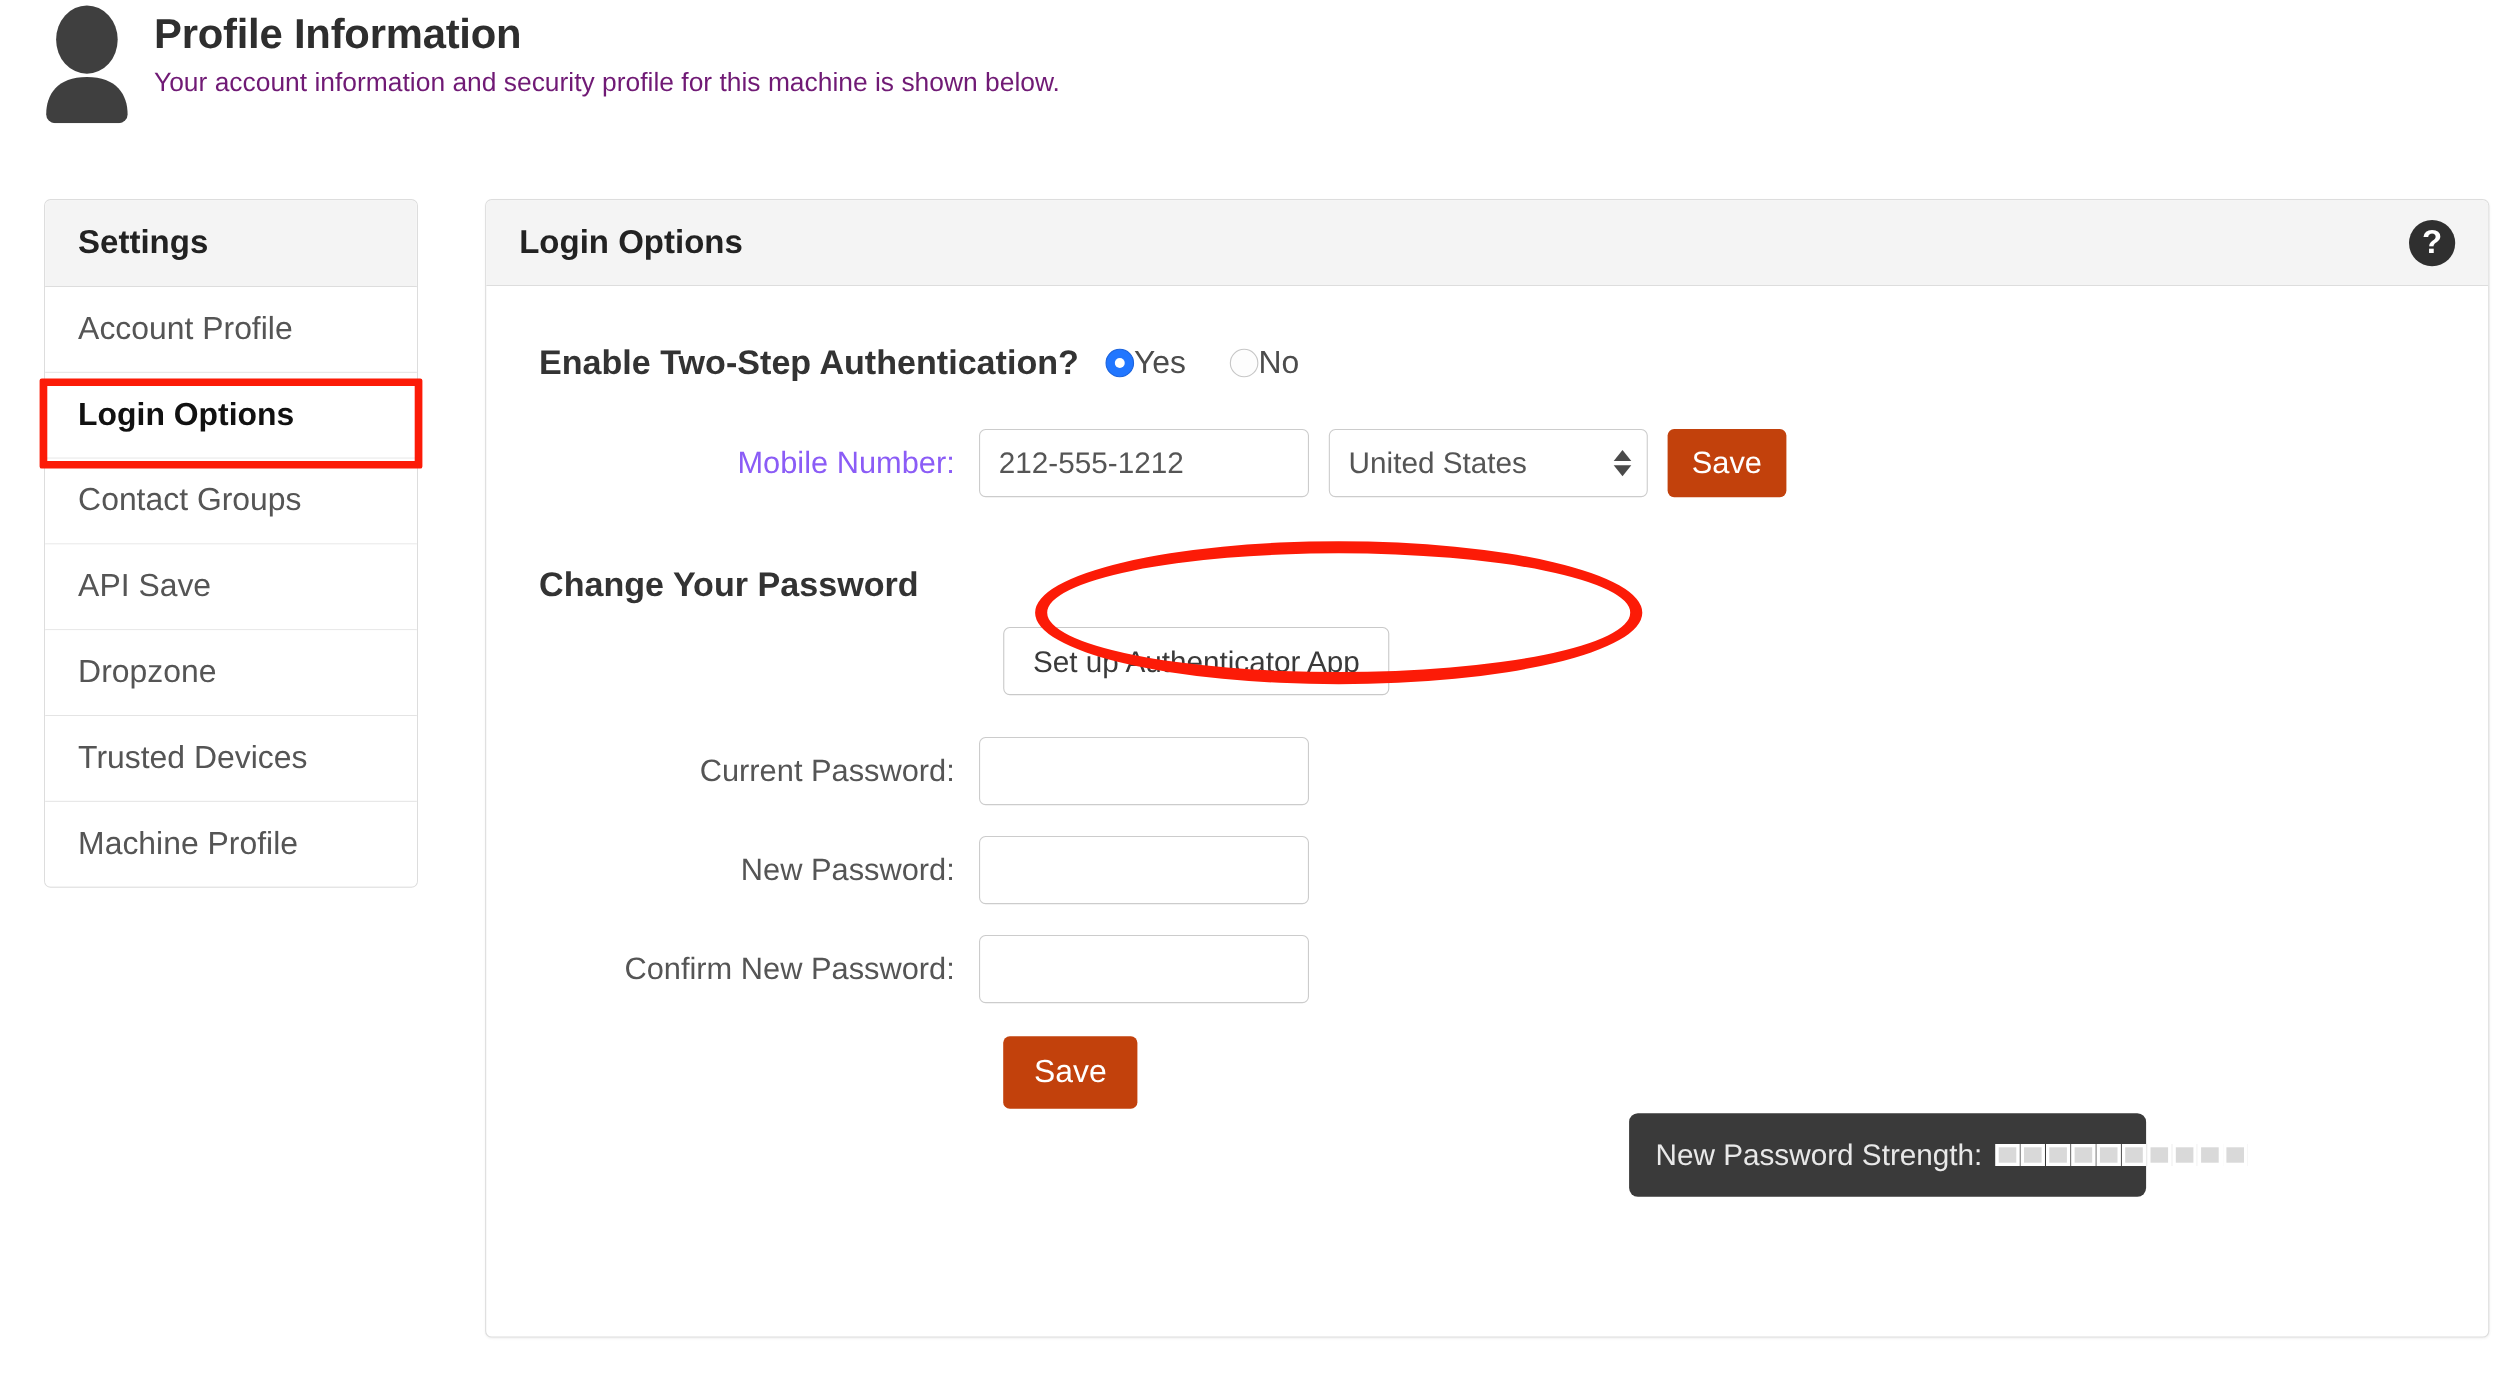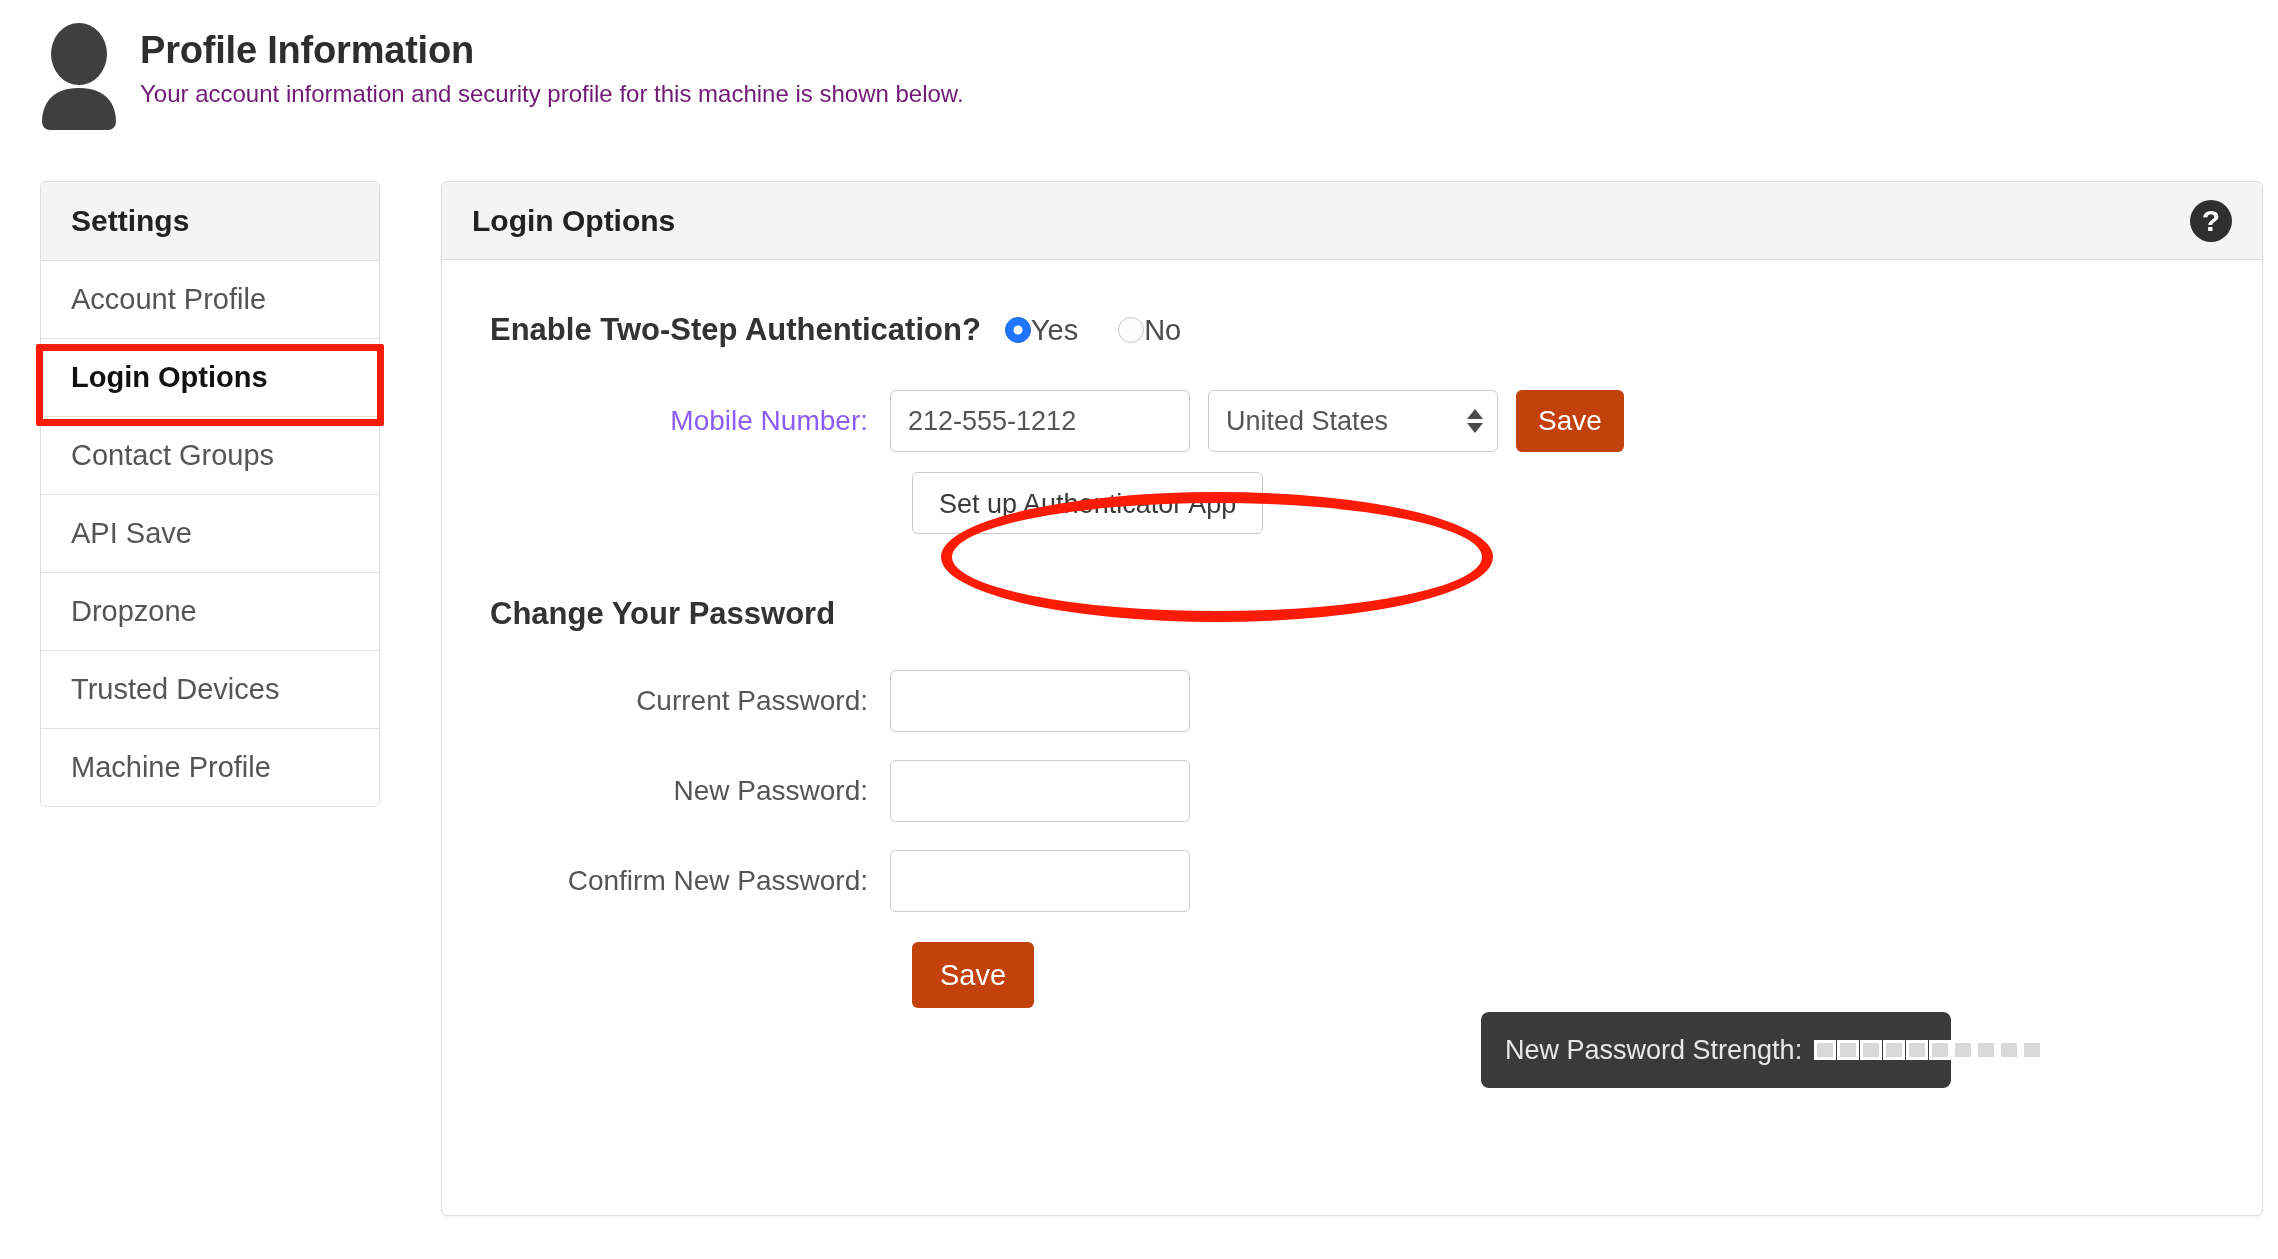--- a/index.html
+++ b/index.html
@@ -13,21 +13,21 @@
     font-family: "Liberation Sans", sans-serif;
     position: relative;
     overflow: hidden;
     -webkit-font-smoothing: antialiased;
   }
 
   
   #page-header {
     position: absolute;
     left: 34px;
-    top: 18px;
+    top: 0;
     display: flex;
     align-items: flex-start;
   }
   #avatar-icon {
     width: 90px;
     height: 112px;
     flex: 0 0 auto;
     margin-right: 16px;
   }
   #header-text {
@@ -445,27 +445,27 @@
       <div id="country-select">
         <span id="country-value">United States</span>
         <span id="select-arrows">
           <span class="tri up"></span>
           <span class="tri down"></span>
         </span>
       </div>
       <button class="btn-green" id="mobile-save-btn">Save</button>
     </div>
 
+    <div id="change-pw-title">Change Your Password</div>
+
     <div id="auth-row">
       <div id="auth-spacer"></div>
       <button id="auth-btn">Set up Authenticator App</button>
     </div>
 
-    <div id="change-pw-title">Change Your Password</div>
-
     <div class="pw-row" id="pw-first">
       <span class="pw-label">Current Password:</span>
       <input class="text-field" type="password" value="" style="">
     </div>
 
     <div class="pw-row">
       <span class="pw-label">New Password:</span>
       <input class="text-field" type="password" value="" style="">
     </div>
 

